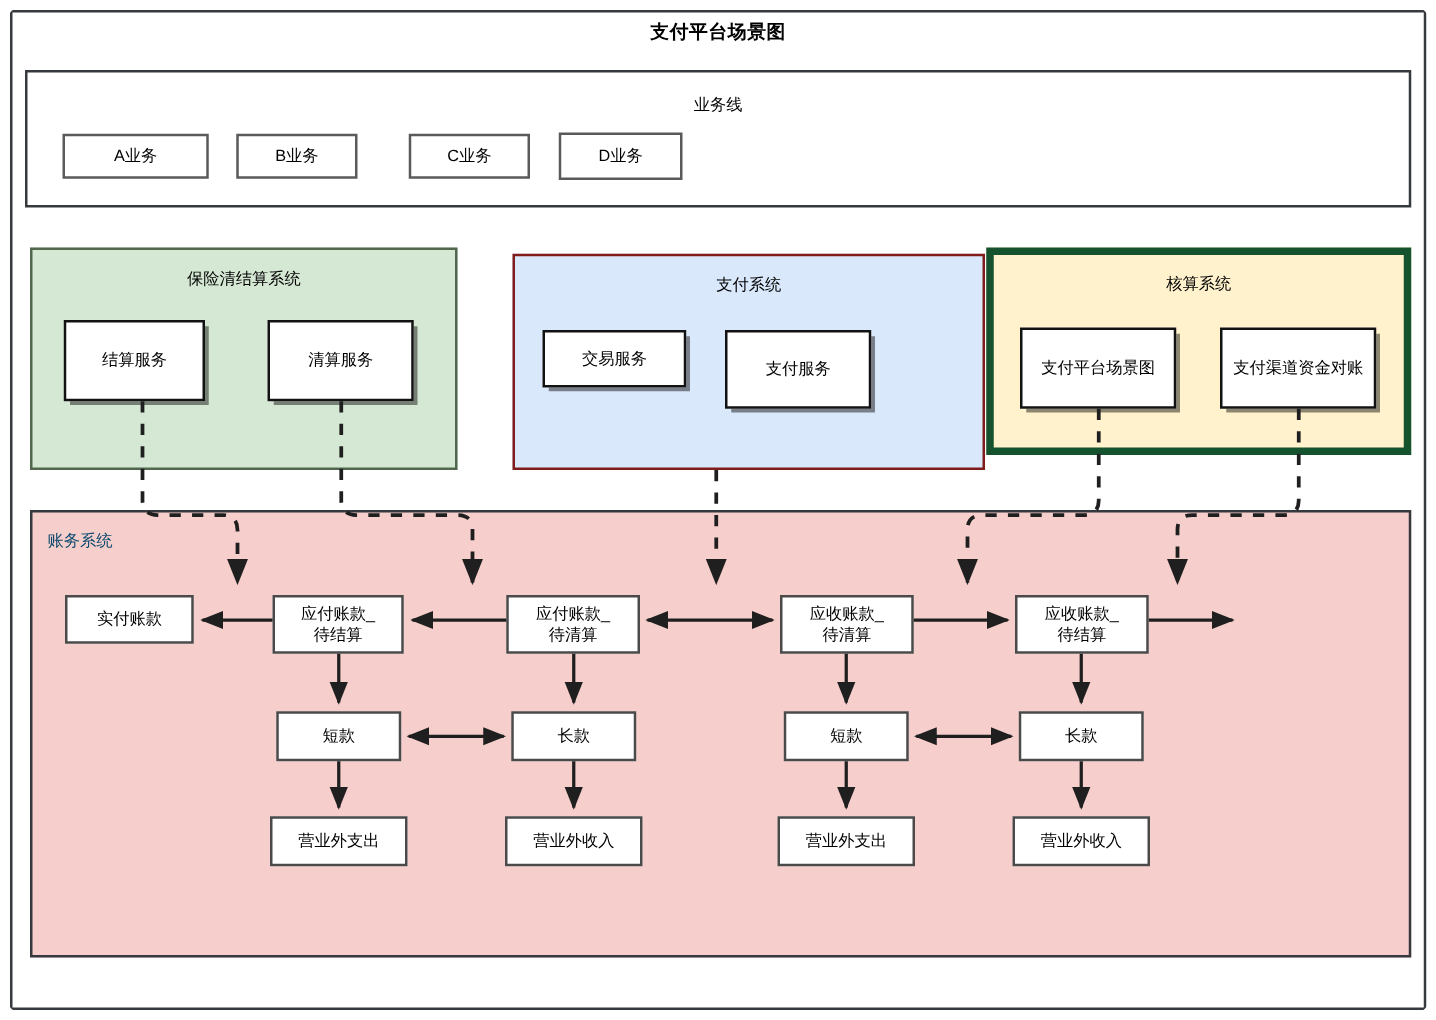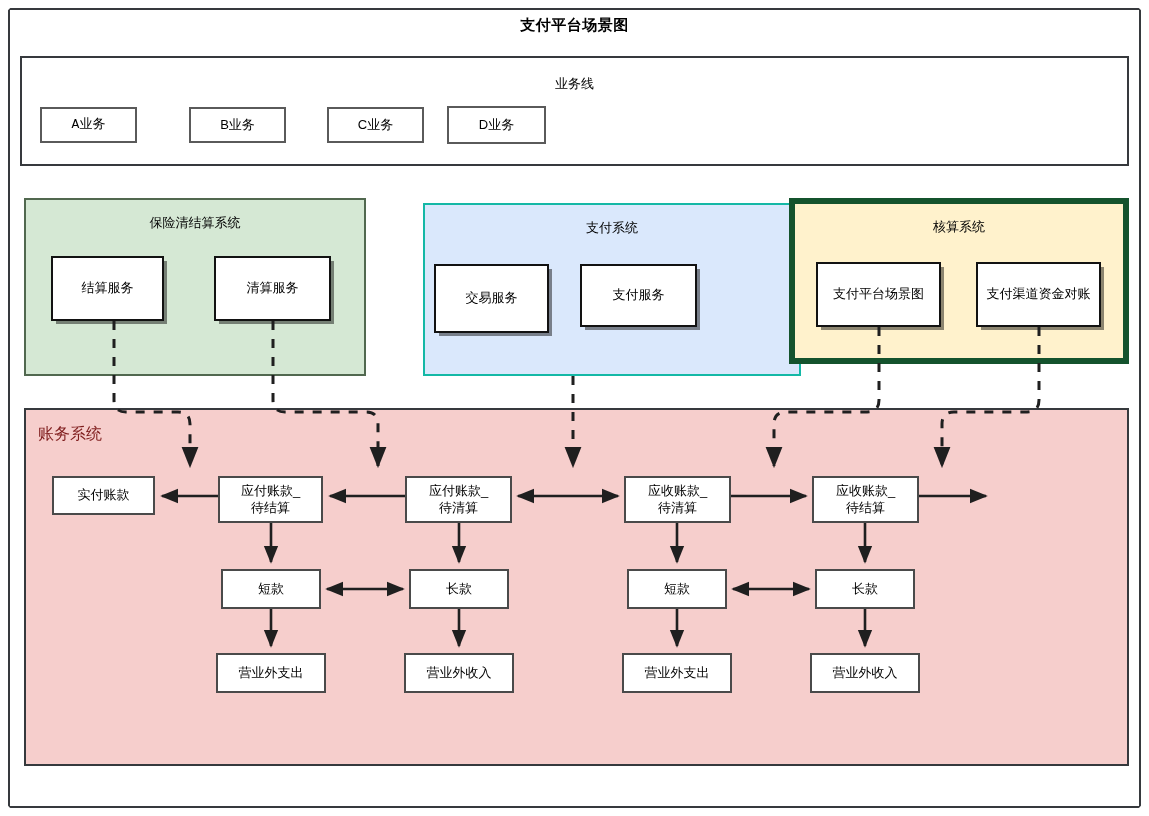--- a/index.html
+++ b/index.html
@@ -51,37 +51,37 @@
     left: 20px; top: 56px; width: 1109px; height: 110px;
   }
   .biz-line .group-title { top: 17px; }
 
   .sys-green {
     left: 24px; top: 198px; width: 342px; height: 178px;
     background: #d5e8d4; border: 2px solid #51684f; text-decoration: underline;
   }
   .sys-blue {
     left: 410px; top: 203px; width: 378px; height: 173px;
-    background: #dae8fc; border: 2px solid #14b8a6; margin-left: 13px;
+    background: #dae8fc; border: 2px solid #7f1d1d;
   }
   .sys-yellow {
     left: 789px; top: 198px; width: 340px; height: 166px;
     background: #fff2cc; border: 6px solid #14532d;
   }
   .sys-green .group-title,
   .sys-blue .group-title,
   .sys-yellow .group-title { top: 14px; }
 
   .sys-pink {
     left: 24px; top: 408px; width: 1105px; height: 358px;
     background: #f6cecc; border: 2px solid #36393d;
   }
   .pink-title {
     left: 38px; top: 424px;
-    font-size: 16px; color: #7f1d1d; text-align: right;
+    font-size: 13px; color: #0c4a6e; text-align: right;
   }
 
   
   .node {
     position: absolute;
     box-sizing: border-box;
     background: #ffffff;
     border: 2px solid #4a4a4a;
     display: flex;
     align-items: center;
@@ -111,35 +111,35 @@
 
 <div id="canvas">
 
   <div class="abs outer-frame"></div>
 
   <div class="abs diagram-title">支付平台场景图</div>
 
   <div class="abs group-box biz-line">
     <div class="group-title">业务线</div>
   </div>
-  <div class="node thin" style="left:40px;  top:107px; width:97px; height:36px;font-family:Liberation Mono, monospace;">A业务</div>
+  <div class="node thin" style="left:50px;  top:107px; width:117px; height:36px;">A业务</div>
   <div class="node thin" style="left:189px; top:107px; width:97px; height:36px;">B业务</div>
   <div class="node thin" style="left:327px; top:107px; width:97px; height:36px;">C业务</div>
   <div class="node thin" style="left:447px; top:106px; width:99px; height:38px;">D业务</div>
 
   <div class="abs group-box sys-green">
     <div class="group-title">保险清结算系统</div>
   </div>
   <div class="node shadow" style="left:51px;  top:256px; width:113px; height:65px;">结算服务</div>
   <div class="node shadow" style="left:214px; top:256px; width:117px; height:65px;">清算服务</div>
 
   <div class="abs group-box sys-blue">
     <div class="group-title">支付系统</div>
   </div>
-  <div class="node shadow" style="left:434px; top:264px; width:115px; height:69px;">交易服务</div>
+  <div class="node shadow" style="left:434px; top:264px; width:115px; height:46px;">交易服务</div>
   <div class="node shadow" style="left:580px; top:264px; width:117px; height:63px;">支付服务</div>
 
   <div class="abs group-box sys-yellow">
     <div class="group-title">核算系统</div>
   </div>
   <div class="node shadow" style="left:816px; top:262px; width:125px; height:65px;">支付平台场景图</div>
   <div class="node shadow" style="left:976px; top:262px; width:125px; height:65px;">支付渠道资金对账</div>
 
   <div class="abs group-box sys-pink"></div>
   <div class="abs pink-title">账务系统</div>

